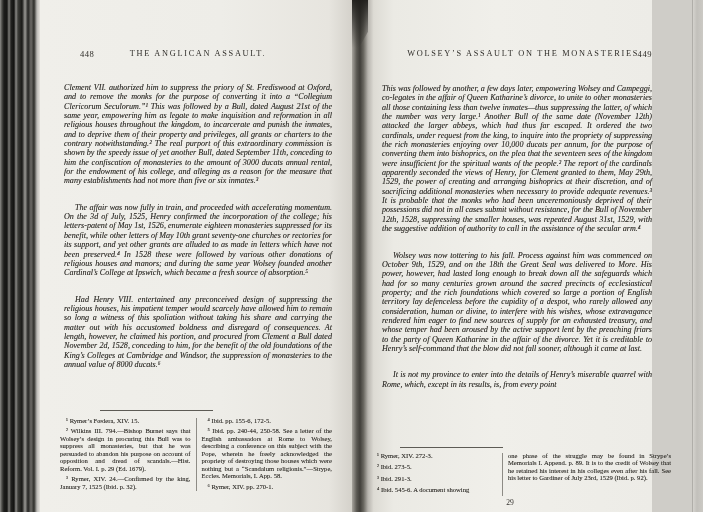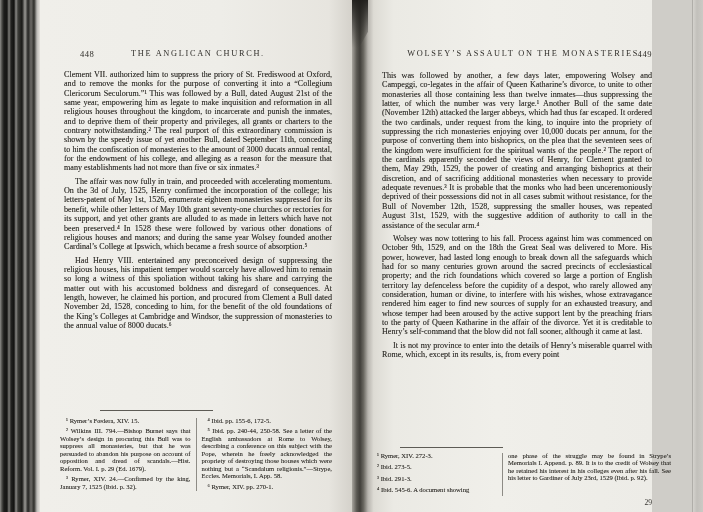--- a/index.html
+++ b/index.html
@@ -48,53 +48,53 @@
   .page.right .running-head{left:22px;width:270px;}
   .pagenum{position:absolute;top:0;font-size:8.6px;letter-spacing:.5px;color:#2f2d29;}
   .pagenum.verso{left:16px;}
   .pagenum.recto{right:8px;text-align:right;}
 
   .body-text{position:absolute;text-align:justify;
     font-size:8.1px;line-height:9.35px;
     text-shadow:0 0 .4px rgba(45,43,38,.55);}
   .page.left  .body-text{top:66px;left:24px;width:268px;}
   .page.right .body-text{top:67px;left:14px;width:270px;}
-  .body-text p{margin:4px 0 1px 0;}
+  .body-text p{margin:17px 0 1px 0;font-style:italic;}
   .body-text p.indent{text-indent:11px;}
 
   .fn-rule{position:absolute;height:0;border-top:1px solid #5d5b55;}
   .page.left  .fn-rule{top:410px;left:60px;width:113px;}
   .page.right .fn-rule{top:447px;left:32px;width:103px;}
 
   .footnotes{position:absolute;display:flex;
     font-size:6.6px;line-height:7.45px;text-align:justify;
     text-shadow:0 0 .35px rgba(45,43,38,.5);}
   .page.left  .footnotes{top:417px;left:20px;width:272px;}
   .page.right .footnotes{top:452px;left:9px;width:294px;}
   .fn-col{flex:1;}
   .page.right .fn-col.first{flex:0 0 120px;}
   .fn-divider{flex:0 0 1px;background:#8d8b85;margin:1px 5px 2px 5px;}
   .footnotes p{margin:0 0 3px 0;text-indent:6px;}
   .footnotes p.flush{text-indent:0;}
   .page.right .fn-col.first p{margin-bottom:4px;white-space:nowrap;}
 
   .signature{position:absolute;top:498px;left:0;width:100%;
-    text-align:right;font-size:7.6px;color:#35332f;}
+    text-align:center;font-size:7.6px;color:#35332f;}
 </style>
 </head>
 <body>
 
 <div class="scan">
 
   <div class="page-edges"></div>
 
   <div class="page left">
     <div class="running-head">
       <span class="pagenum verso">448</span>
-      <span>THE ANGLICAN CHURCH.</span>
+      <span>THE ANGLICAN ASSAULT.</span>
     </div>
 
     <div class="body-text">
       <p class="flush">Clement VII. authorized him to suppress the priory of St. Frediswood at Oxford, and to remove the monks for the purpose of converting it into a “Collegium Clericorum Seculorum.”¹  This was followed by a Bull, dated August 21st of the same year, empowering him as legate to make inquisition and reformation in all religious houses throughout the kingdom, to incarcerate and punish the inmates, and to deprive them of their property and privileges, all grants or charters to the contrary notwithstanding.²  The real purport of this extraordinary commission is shown by the speedy issue of yet another Bull, dated September 11th, conceding to him the confiscation of monasteries to the amount of 3000 ducats annual rental, for the endowment of his college, and alleging as a reason for the measure that many establishments had not more than five or six inmates.³</p>
       <p class="indent">The affair was now fully in train, and proceeded with accelerating momentum.  On the 3d of July, 1525, Henry confirmed the incorporation of the college; his letters-patent of May 1st, 1526, enumerate eighteen monasteries suppressed for its benefit, while other letters of May 10th grant seventy-one churches or rectories for its support, and yet other grants are alluded to as made in letters which have not been preserved.⁴  In 1528 these were followed by various other donations of religious houses and manors; and during the same year Wolsey founded another Cardinal’s College at Ipswich, which became a fresh source of absorption.⁵</p>
       <p class="indent">Had Henry VIII. entertained any preconceived design of suppressing the religious houses, his impatient temper would scarcely have allowed him to remain so long a witness of this spoliation without taking his share and carrying the matter out with his accustomed boldness and disregard of consequences.  At length, however, he claimed his portion, and procured from Clement a Bull dated November 2d, 1528, conceding to him, for the benefit of the old foundations of the King’s Colleges at Cambridge and Windsor, the suppression of monasteries to the annual value of 8000 ducats.⁶</p>
     </div>
 
     <div class="fn-rule"></div>
 

